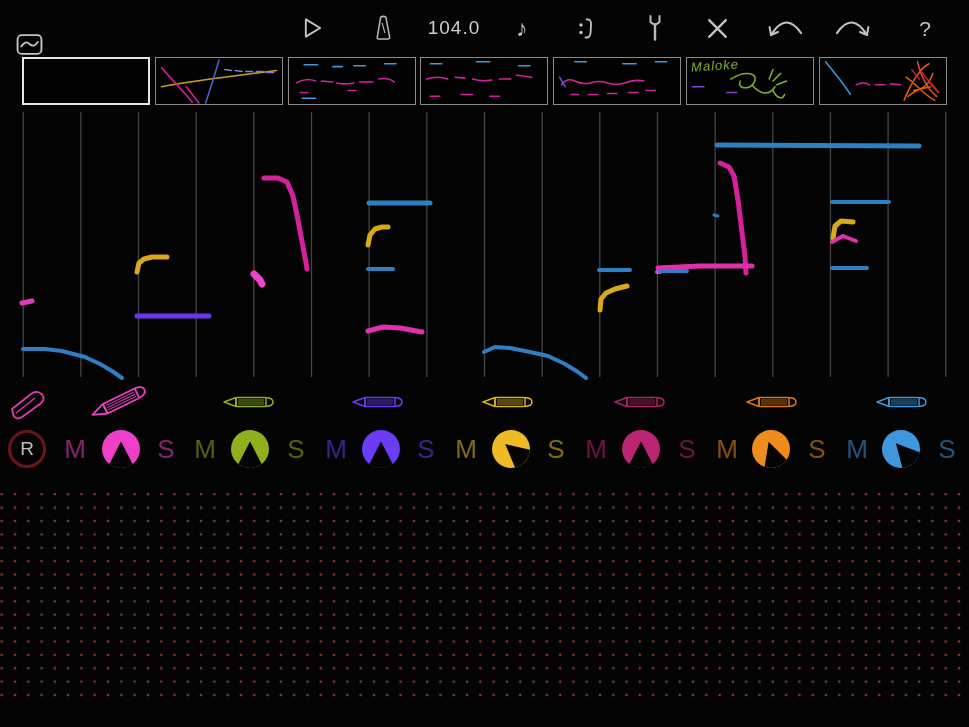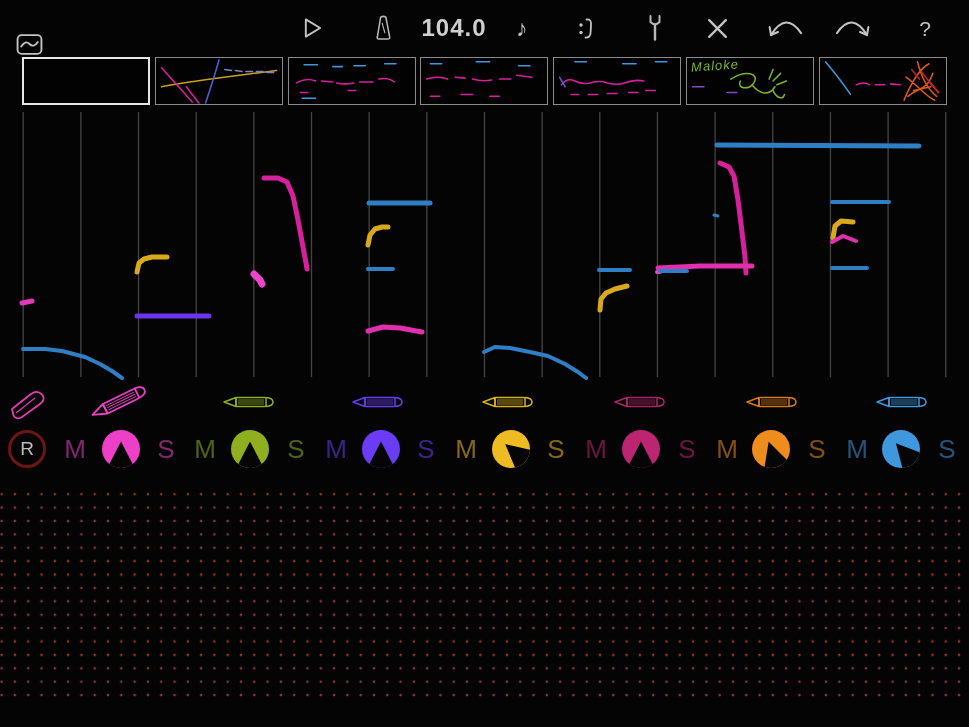--- a/index.html
+++ b/index.html
@@ -4,21 +4,21 @@
 <style>
   html,body{margin:0;padding:0;background:#000;}
   .app{position:relative;width:969px;height:727px;background:#040404;overflow:hidden;
        font-family:"Liberation Sans", sans-serif; -webkit-font-smoothing:antialiased;}
   
   .toolbar{position:absolute;left:0;top:0;width:969px;height:56px;}
   .logo-title{position:absolute;left:16px;top:16px;display:flex;align-items:center;gap:8px;}
   .app-title{color:#d6d6d6;font-size:20px;letter-spacing:5px;font-weight:400;}
   .tbtn{position:absolute;top:0;height:56px;display:flex;align-items:center;justify-content:center;
         background:none;border:none;padding:0;cursor:pointer;color:#c4c4c4;}
-  .tempo{color:#cfcfcf;font-size:24px;letter-spacing:1px;font-weight:700;}
+  .tempo{color:#cfcfcf;font-size:19px;letter-spacing:1px;font-weight:400;}
   .glyph{color:#c4c4c4;font-size:23px;line-height:1;}
   
   .tabs{position:absolute;left:0;top:57px;width:969px;height:52px;}
   .tab{position:absolute;top:0;width:128px;height:48px;background:#020202;border:1.5px solid #8a8a8a;
        box-sizing:border-box;cursor:pointer;}
   .tab.selected{border:2px solid #e6e6e6;}
   .tab svg{display:block;width:100%;height:100%;}
   .tab .tab-label{position:absolute;left:4px;top:0px;color:#7db32a;font-size:13px;font-style:italic;
        transform:rotate(-4deg);letter-spacing:1px;}
   

